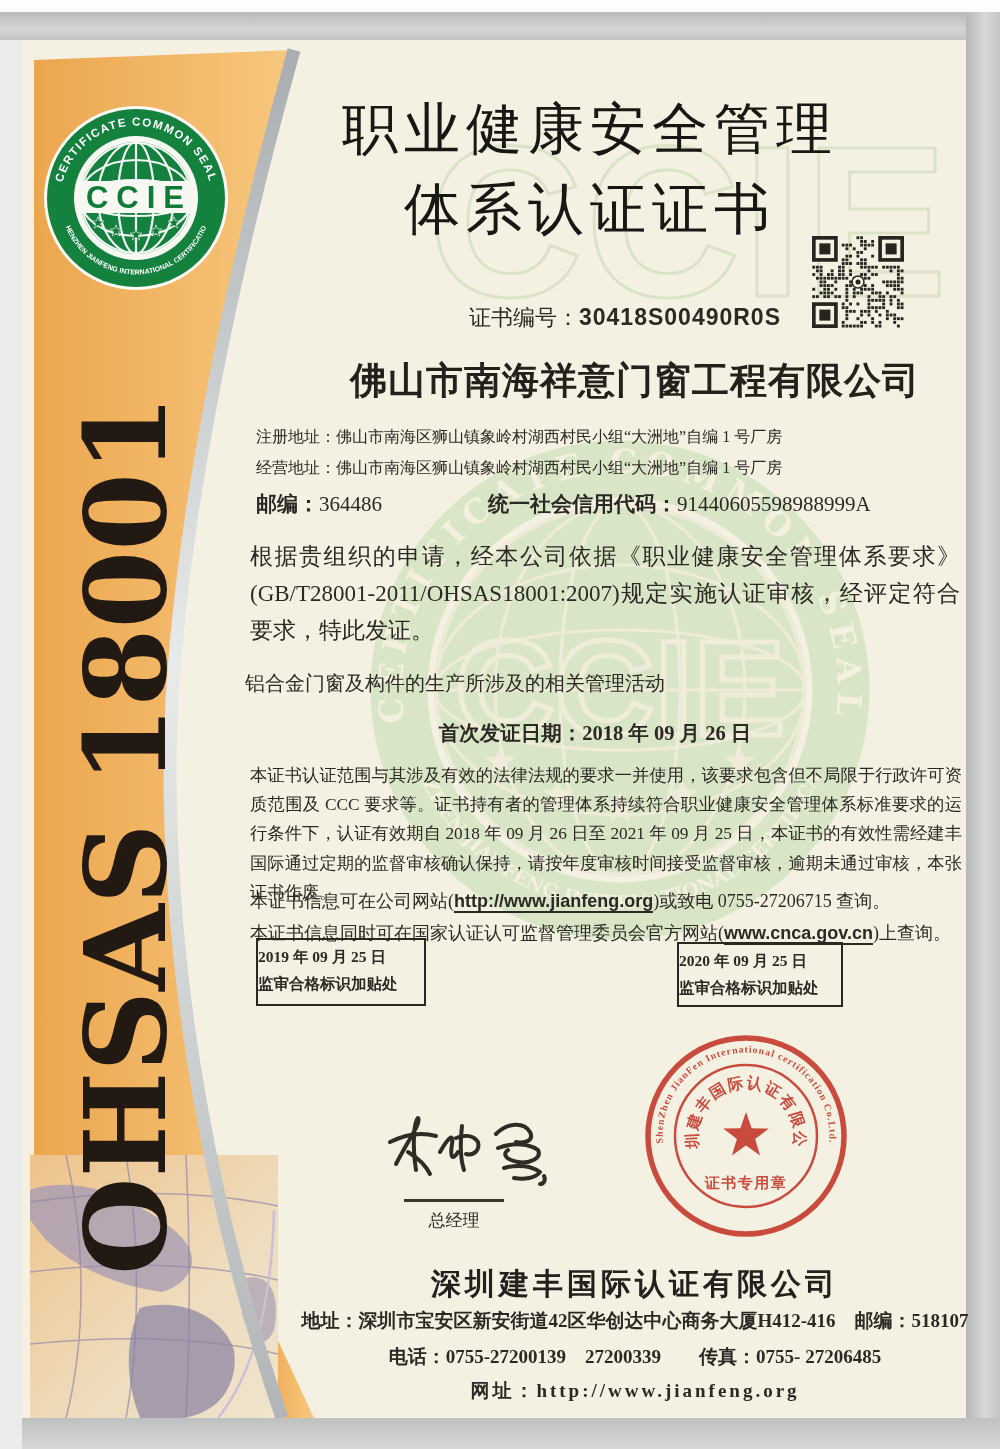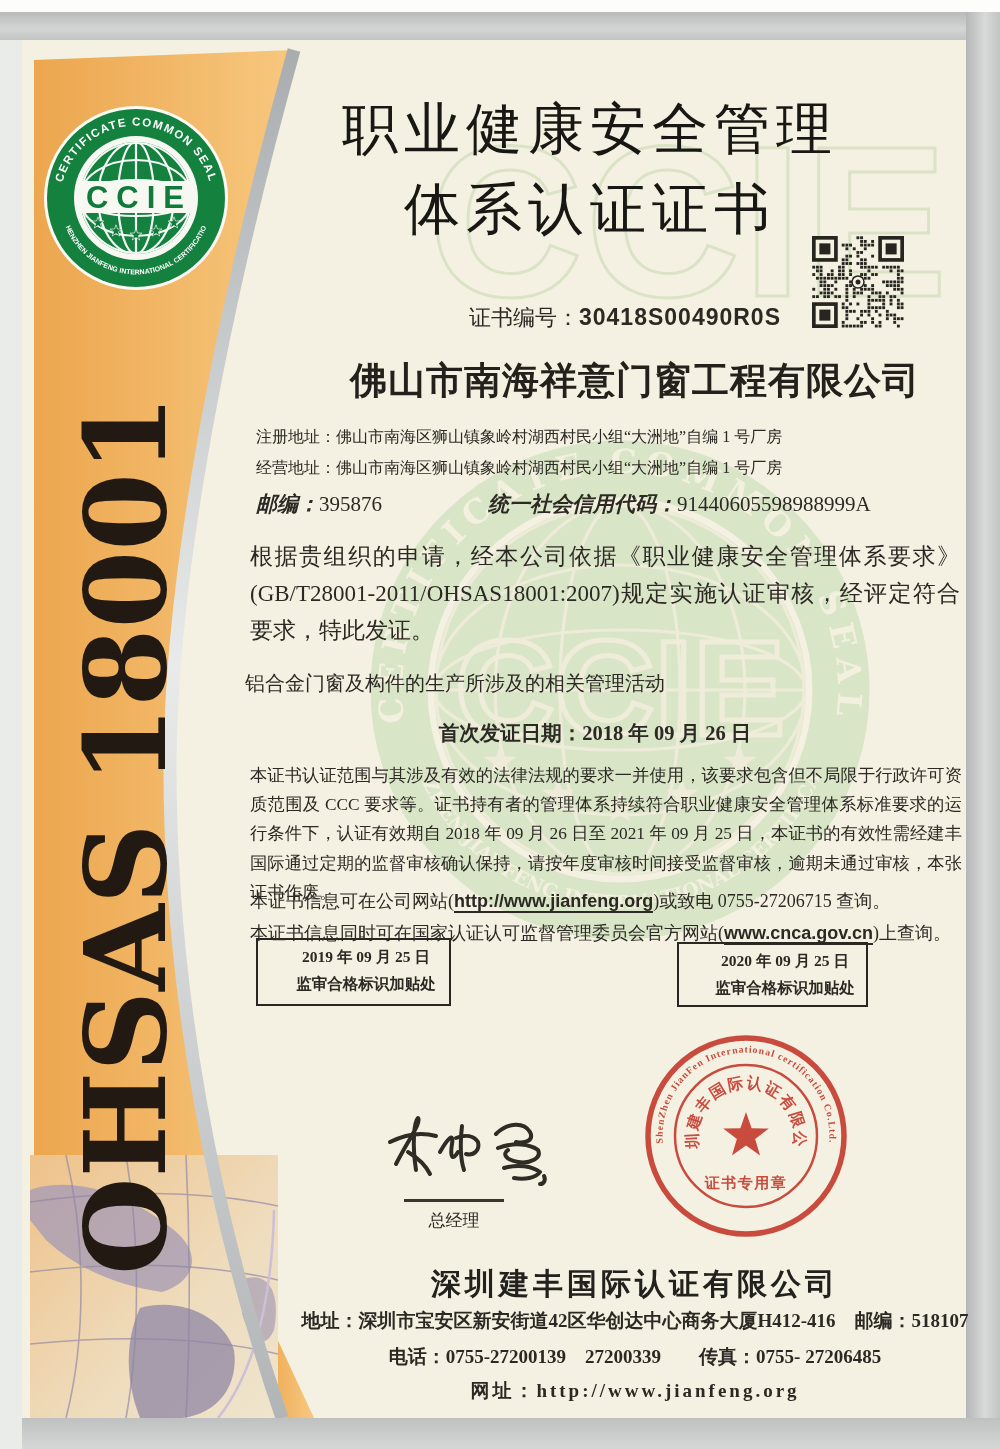--- a/index.html
+++ b/index.html
@@ -14,31 +14,31 @@
   .paper{left:22px;top:40px;width:944px;height:1378px;background:#f4f1e2;}
   
   .title{left:245px;top:92px;width:690px;text-align:center;font-size:56px;font-weight:400;
          letter-spacing:6px;color:#191713;z-index:5;}
   .title2{top:172px;}
   .certline{left:300px;top:303px;width:650px;text-align:center;font-size:22px;z-index:5;}
   .certno{font-family:"Liberation Sans",sans-serif;font-weight:bold;font-size:23px;letter-spacing:1px;}
   .company{left:240px;top:356px;width:790px;text-align:center;font-size:37px;font-weight:900;
            letter-spacing:1px;color:#24211c;z-index:5;}
   .addr{left:256px;width:700px;font-size:16px;z-index:5;}
-  .lbl{font-weight:bold;font-style:italic;}
+  .lbl{font-weight:bold;}
   .pcode{left:256px;top:490px;font-size:21px;z-index:5;}
   .credit{left:488px;top:490px;font-size:21px;z-index:5;}
   .grant{left:250px;top:538px;width:710px;font-size:23px;line-height:37px;text-align:justify;z-index:5;}
   .scopehead{left:245px;top:644px;width:700px;text-align:center;font-size:24px;font-weight:bold;z-index:5;}
   .scope{left:245px;top:646px;width:700px;font-size:20px;z-index:5;margin-top:24px;}
   .firstissue{left:245px;top:719px;width:700px;text-align:center;font-size:20.5px;font-weight:bold;z-index:5;}
   .fineprint{left:250px;top:761px;width:712px;font-size:17.3px;line-height:29.2px;text-align:justify;z-index:5;}
   .infoline{left:250px;font-size:18px;z-index:5;}
   .url{font-family:"Liberation Sans",sans-serif;font-weight:bold;border-bottom:2px solid #2c2924;}
-  .sticker{border:2.5px solid #2a2722;text-align:center;z-index:5;background:transparent;padding-left:25px;}
+  .sticker{border:2.5px solid #2a2722;z-index:5;background:transparent;}
   .sticker .d{font-size:15.5px;font-weight:bold;margin-top:7px;}
   .sticker .l{font-size:15.5px;font-weight:bold;margin-top:6px;}
   .sigline{left:404px;top:1199px;width:100px;height:3px;background:#3a352e;z-index:5;}
   .sigtitle{left:404px;top:1209px;width:100px;text-align:center;font-size:17px;z-index:5;}
   .issuer-name{left:240px;top:1264px;width:790px;text-align:center;font-size:30px;font-weight:900;
                letter-spacing:4px;font-family:"Liberation Sans",sans-serif;color:#23211d;z-index:5;}
   .issuer-line{left:240px;width:790px;text-align:center;font-size:19px;font-weight:bold;z-index:5;}
   .issuer-web{letter-spacing:3px;}
   
   .wm-top{left:428px;top:98px;font-family:"Liberation Sans",sans-serif;font-weight:700;font-size:215px;
@@ -402,21 +402,21 @@
   </div>
 
   <div class="abs company">佛山市南海祥意门窗工程有限公司</div>
   <div class="abs addr" style="top:427px">
     <span>注册地址：</span><span>佛山市南海区狮山镇象岭村湖西村民小组“大洲地”自编 1 号厂房</span>
   </div>
   <div class="abs addr" style="top:458px">
     <span>经营地址：</span><span>佛山市南海区狮山镇象岭村湖西村民小组“大洲地”自编 1 号厂房</span>
   </div>
   <div class="abs pcode">
-    <span class="lbl">邮编：</span><span>395876</span>
+    <span class="lbl">邮编：</span><span>364486</span>
   </div>
   <div class="abs credit">
     <span class="lbl">统一社会信用代码：</span><span>91440605598988999A</span>
   </div>
 
   <div class="abs grant">根据贵组织的申请，经本公司依据《职业健康安全管理体系要求》(GB/T28001-2011/OHSAS18001:2007)规定实施认证审核，经评定符合要求，特此发证。</div>
   <div class="abs scope">铝合金门窗及构件的生产所涉及的相关管理活动</div>
   <div class="abs firstissue">首次发证日期：2018 年 09 月 26 日</div>
   <div class="abs fineprint">本证书认证范围与其涉及有效的法律法规的要求一并使用，该要求包含但不局限于行政许可资质范围及 CCC 要求等。证书持有者的管理体系持续符合职业健康安全管理体系标准要求的运行条件下，认证有效期自 2018 年 09 月 26 日至 2021 年 09 月 25 日，本证书的有效性需经建丰国际通过定期的监督审核确认保持，请按年度审核时间接受监督审核，逾期未通过审核，本张证书作废。</div>
 

